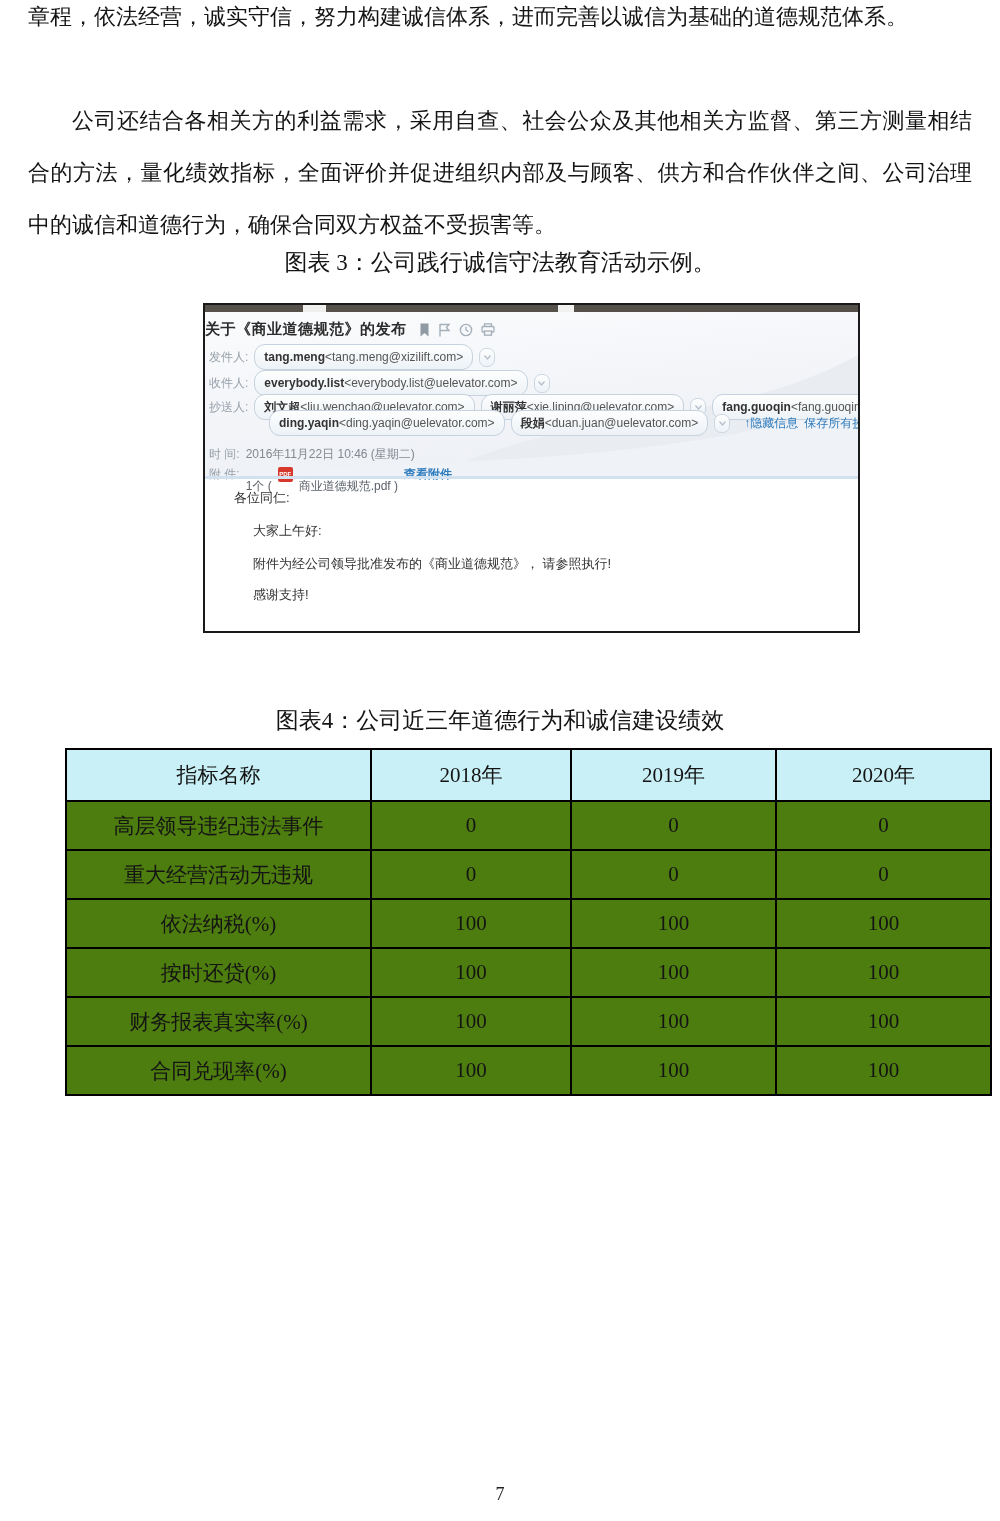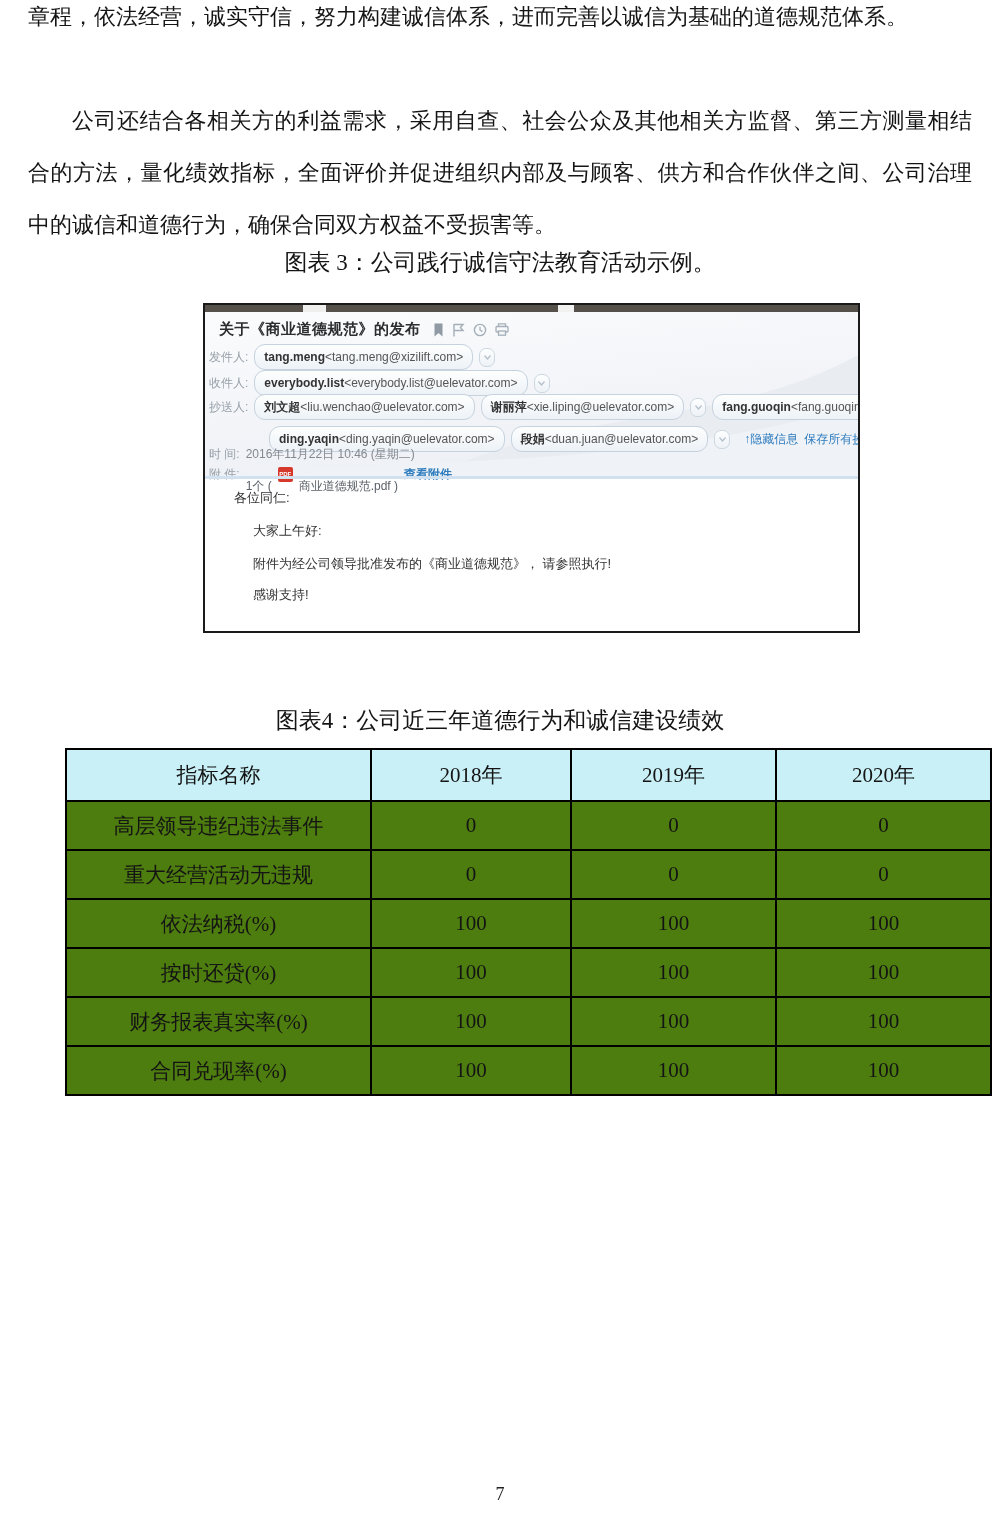--- a/index.html
+++ b/index.html
@@ -36,33 +36,33 @@
     background:linear-gradient(175deg,#fbfcfd 0%,#f2f4f8 55%,#ebeef3 100%);
   }
   .email-header svg.waves { position:absolute; left:0; top:0; width:100%; height:100%; }
   .email-topbar {
     position:absolute; left:0; top:0; width:100%; height:7px;
     background:linear-gradient(90deg,
       #57514b 0%, #57514b 15%, #efefed 15%, #efefed 18.5%,
       #57514b 18.5%, #57514b 54%, #f1f1ef 54%, #f1f1ef 56.5%,
       #56504a 56.5%, #56504a 100%);
   }
-  .subject-row { position:absolute; top:15px; left:14px; display:flex; align-items:center; gap:12px;text-align:center; }
+  .subject-row { position:absolute; top:15px; left:0; display:flex; align-items:center; gap:12px;text-align:center; }
   .subject { font-size:15px; font-weight:bold; color:#2d2d2d; letter-spacing:.5px; }
   .subj-icons { display:flex; align-items:center; gap:8px; }
   .subj-icons svg { display:block; }
 
   .field-row {
     position:absolute; left:4px; display:flex; align-items:center; gap:6px;
     font-size:12px; white-space:nowrap; height:20px;
   }
   #row-from { top:42px; }
   #row-to { top:68px; }
   #row-cc1 { top:92px; }
-  #row-cc2 { top:124px; left:64px; }
+  #row-cc2 { top:108px; left:64px; }
   #row-time { top:139px; }
   #row-attach { top:159px; }
   .f-label { color:#98a1aa; flex:0 0 auto; }
   .chip {
     display:inline-flex; align-items:center; height:19px; padding:12px 9px;
     border:1px solid #c6d2de; border-radius:11px;
     background:linear-gradient(#fdfefe,#edf2f7); max-width:100%;
   }
   .chip .nm { font-weight:bold; color:#333; }
   .chip .ad { color:#555; }

